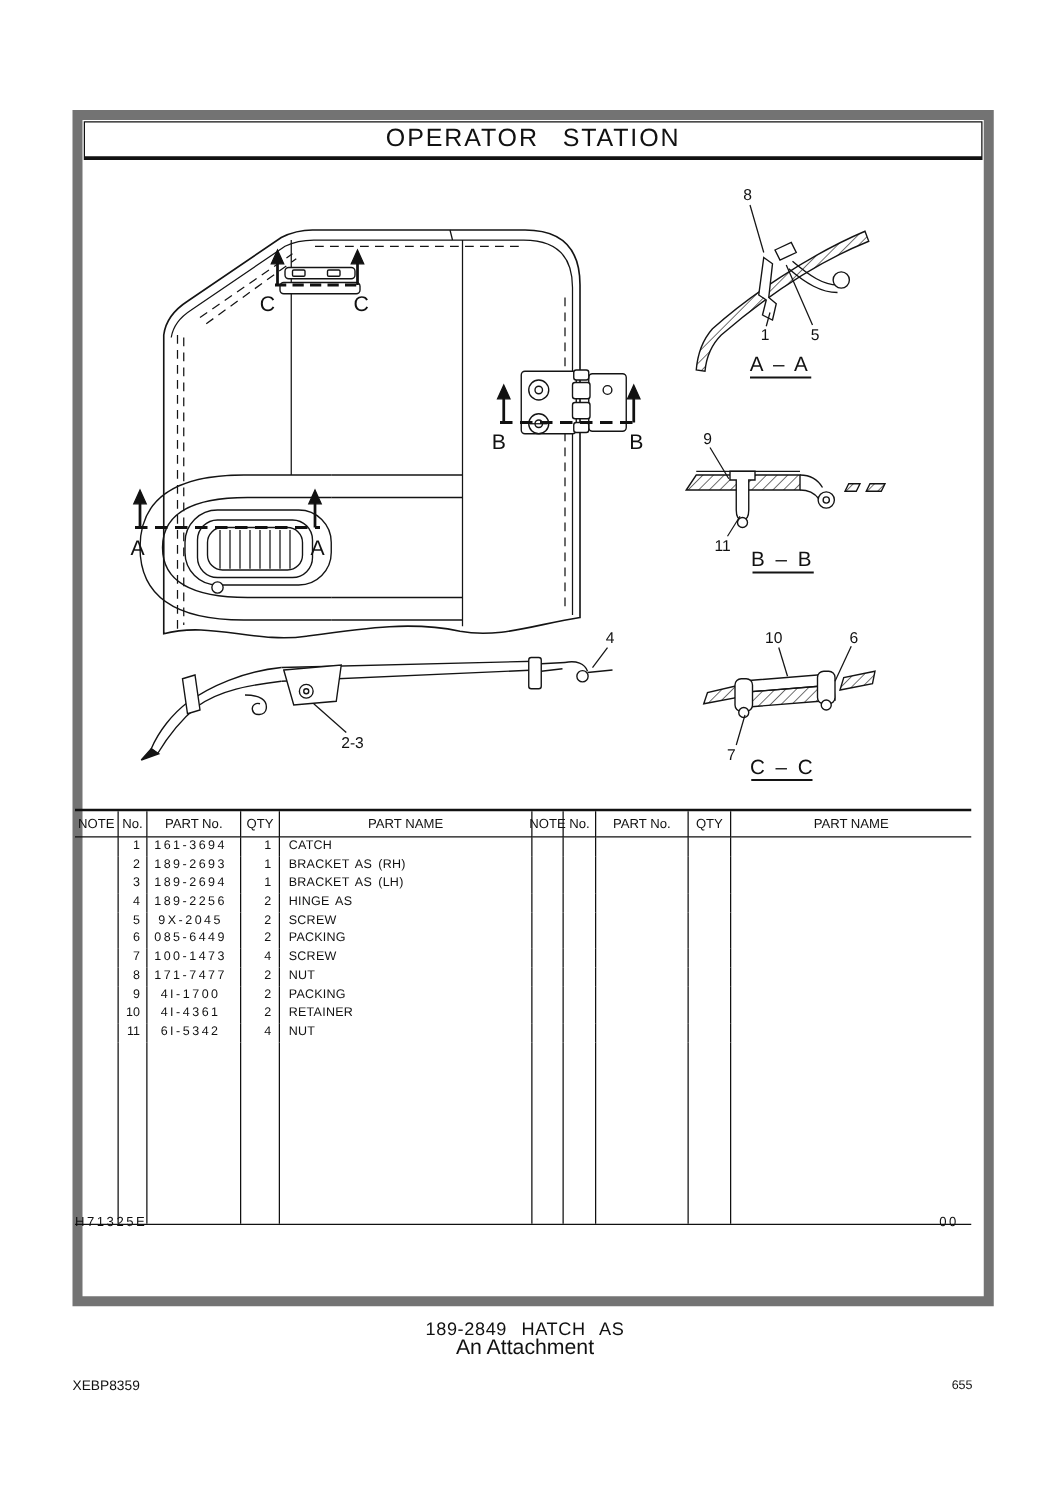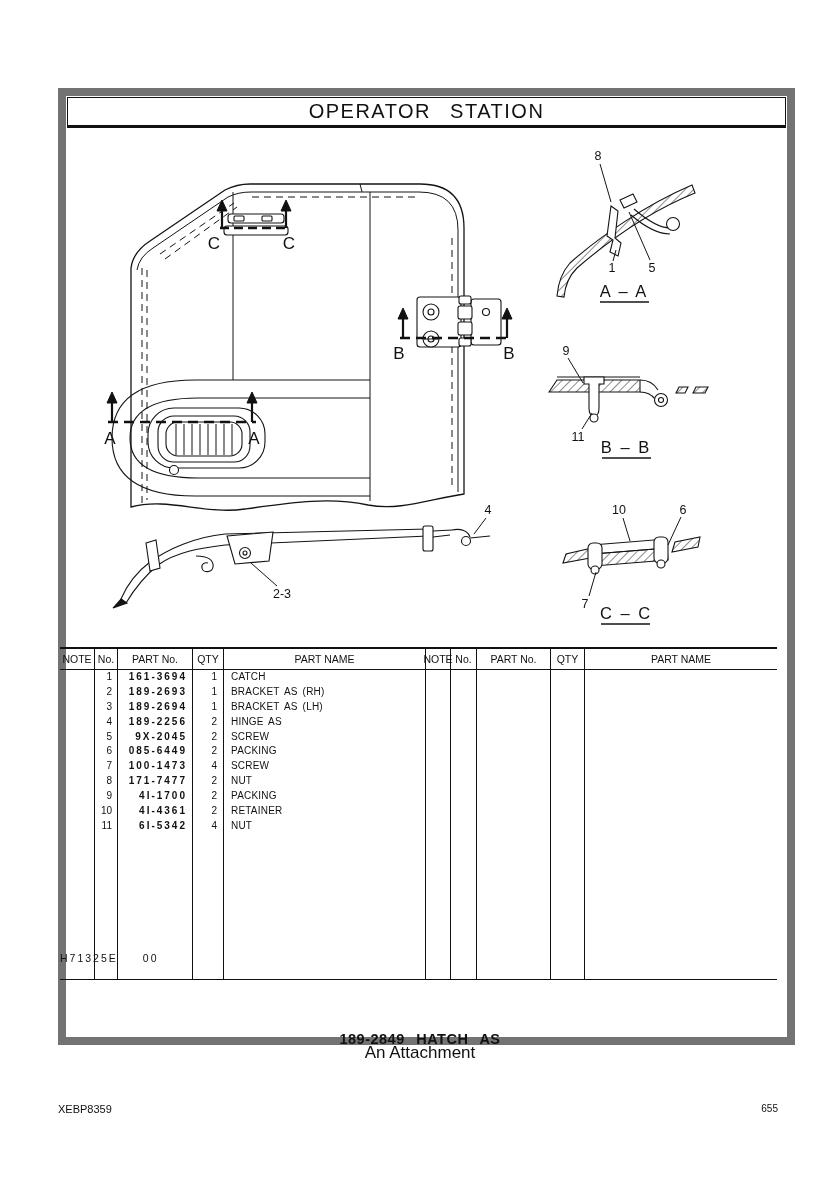--- a/index.html
+++ b/index.html
@@ -19,29 +19,29 @@
       border-top:2px solid #111;border-bottom:1.5px solid #111;display:grid;
       grid-template-columns:35px 23px 75px 31px 202px 25px 26px 74px 34px 1fr;
       grid-template-rows:21px repeat(11,14.9px) 1fr;}
   .tc{min-width:0;}
   .br{border-right:1px solid #111;}
   .th{border-bottom:1px solid #111;display:flex;align-items:center;justify-content:center;
       font-size:10.5px;white-space:nowrap;text-align:center;}
   .td{font-size:10px;line-height:14.9px;white-space:nowrap;}
   .c0{text-align:center;}
   .c1{text-align:right;padding-right:5px;}
-  .c2{text-align:right;padding-right:5px;letter-spacing:2px;font-weight:bold;}
+  .c2{text-align:center;padding-right:5px;letter-spacing:2px;}
   .c3{text-align:right;padding-right:6px;}
   .c4{text-align:left;padding-left:7px;word-spacing:2px;letter-spacing:0.2px;}
 
-  .stamp{position:absolute;left:60px;top:936px;width:707px;height:44px;
-         display:flex;justify-content:flex-start;align-items:center;gap:25px;
+  .stamp{position:absolute;left:60px;top:956px;width:707px;height:44px;
+         display:flex;justify-content:space-between;align-items:center;gap:8px;
          padding-right:10px;font-size:10.5px;letter-spacing:2px;}
   .caption{position:absolute;left:0;top:1032px;width:840px;text-align:center;}
-  .caption .l1{font-size:14.5px;font-weight:bold;word-spacing:7px;letter-spacing:0.5px;line-height:15px;}
+  .caption .l1{font-size:14.5px;font-weight:normal;word-spacing:7px;letter-spacing:0.5px;line-height:15px;margin-top:25px;}
   .caption .l2{font-size:11.5px;line-height:12.5px;}
   .caption .l3{font-size:17px;line-height:12.5px;}
   .footer-left{position:absolute;left:58px;top:1103px;font-size:11px;}
   .footer-right{position:absolute;right:62px;top:1103px;font-size:10px;}
 </style>
 </head>
 <body>
 
 <div class="frame">
   <div class="titlebar">

